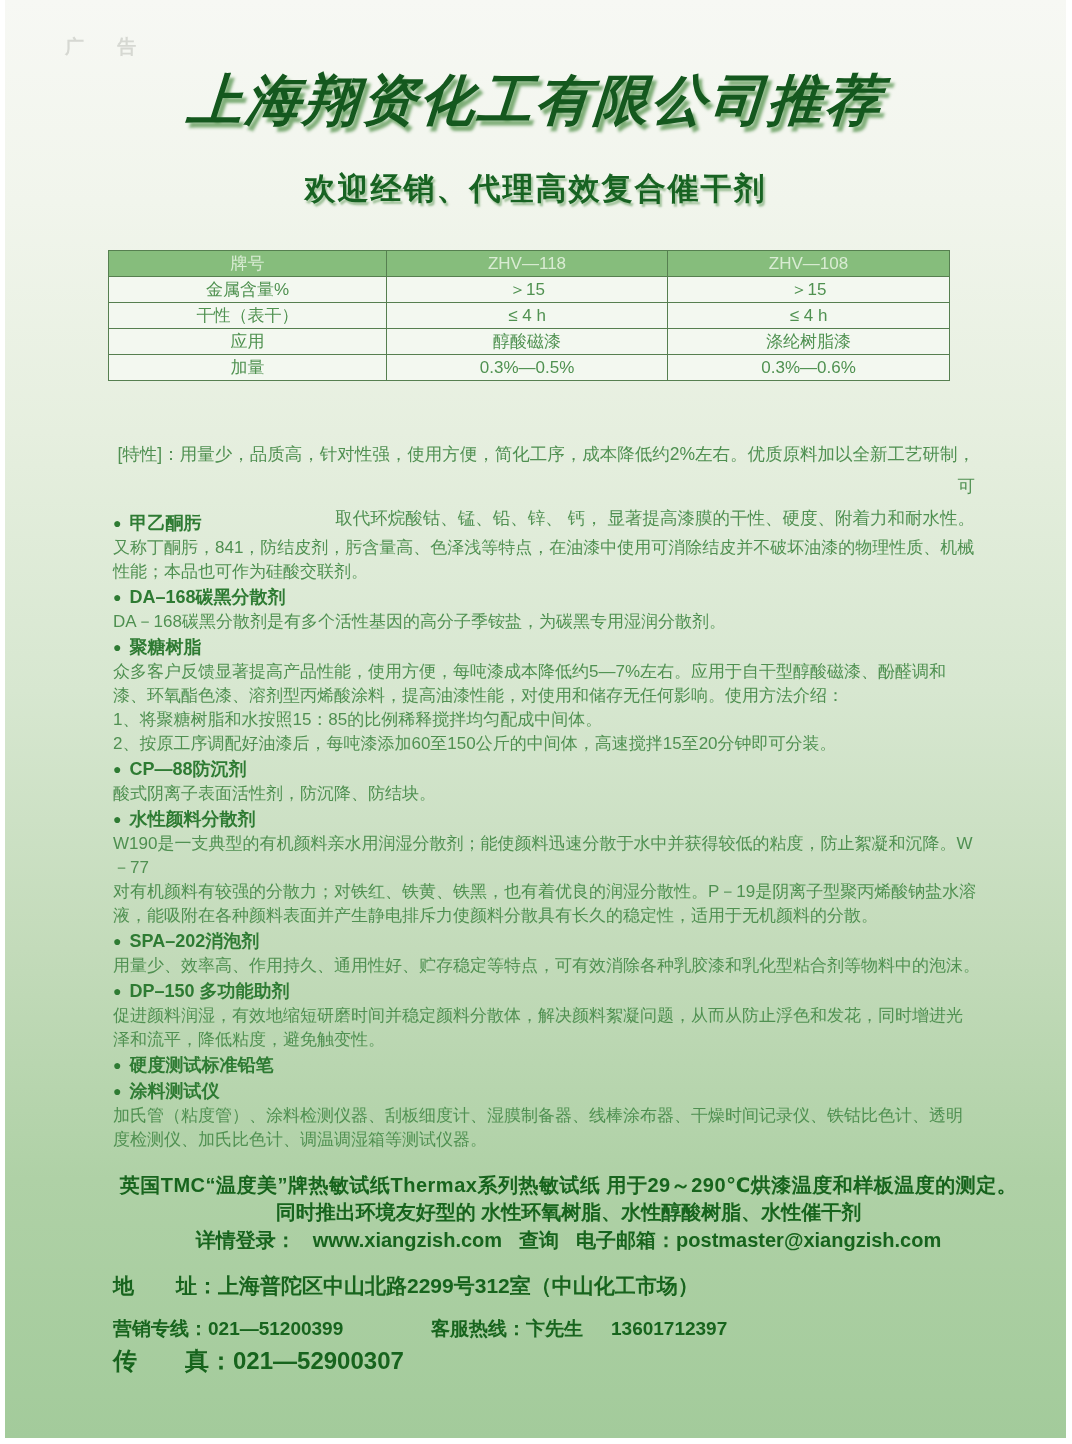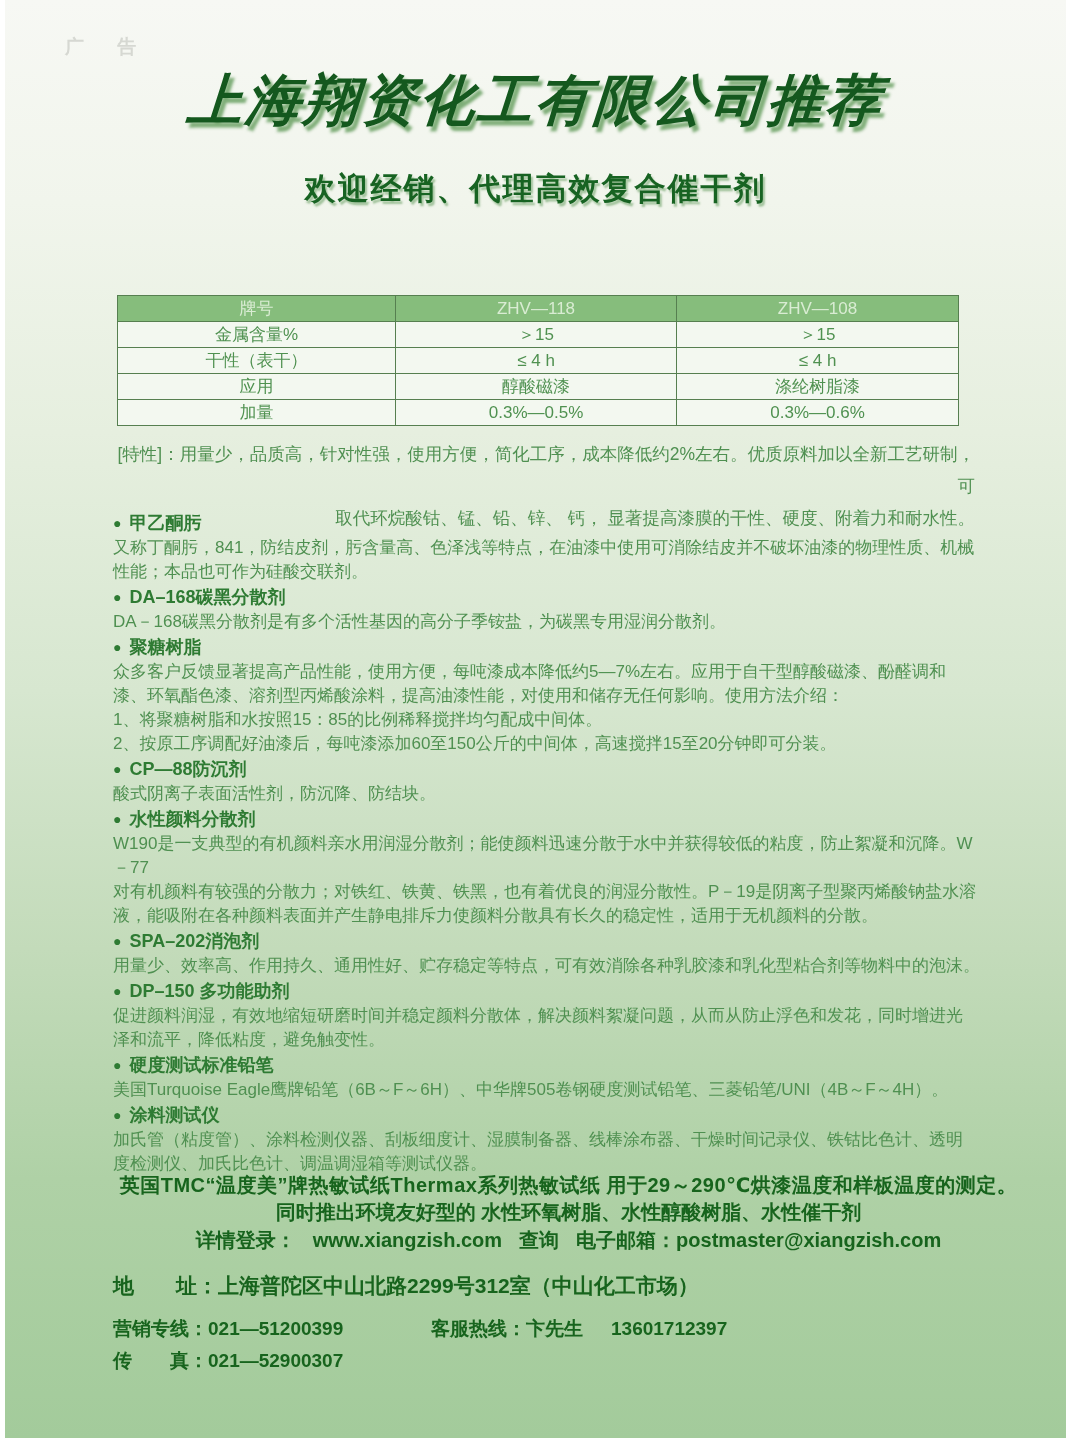--- a/index.html
+++ b/index.html
@@ -30,25 +30,24 @@
   }
   .sub-title{
     position:absolute;top:168px;left:0;width:100%;
     text-align:center;
     font-size:31px;font-weight:bold;
     letter-spacing:2px;
     color:#176322;
     text-shadow:2px 3px 2px rgba(118,168,112,0.65);
   }
   .spec-table{
-    position:absolute;top:250px;left:112px;
+    position:absolute;top:250px;left:103px;
     border-collapse:collapse;
     width:841px;
     table-layout:fixed;
-    margin-top:45px;
   }
   .spec-table col.c1{width:278px}
   .spec-table col.c2{width:281px}
   .spec-table col.c3{width:282px}
   .spec-table th,.spec-table td{
     border:1px solid #567f50;
     height:25px;
     text-align:center;
     font-size:17px;
     padding:0;
@@ -92,21 +91,21 @@
     display:flex;justify-content:center;gap:17px;
   }
   .contact{
     position:absolute;top:1272px;left:108px;width:860px;
     color:#17641d;font-weight:bold;
   }
   .contact-address{font-size:21px;line-height:28px;}
   .contact-row{display:flex;margin-top:16px;font-size:19px;line-height:26px;}
   .contact-marketing{width:318px;}
   .contact-service{display:flex;gap:28px;}
-  .contact-fax{margin-top:6px;font-size:19px;line-height:26px;}
+  .contact-fax{margin-top:6px;font-size:24px;line-height:26px;}
 </style>
 </head>
 <body>
 
 <div class="sheet">
 
   <div class="ad-label">广 告</div>
 
   <div class="main-title">上海翔资化工有限公司推荐</div>
 
@@ -198,21 +197,20 @@
       <span class="bullet">●</span>
       <span>DP–150 多功能助剂</span>
     </div>
     <div class="section-body">促进颜料润湿，有效地缩短研磨时间并稳定颜料分散体，解决颜料絮凝问题，从而从防止浮色和发花，同时增进光
 泽和流平，降低粘度，避免触变性。</div>
 
     <div class="section-header">
       <span class="bullet">●</span>
       <span>硬度测试标准铅笔</span>
     </div>
-    <div class="section-body">美国Turquoise Eagle鹰牌铅笔（6B～F～6H）、中华牌505卷钢硬度测试铅笔、三菱铅笔/UNI（4B～F～4H）。</div>
 
     <div class="section-header">
       <span class="bullet">●</span>
       <span>涂料测试仪</span>
     </div>
     <div class="section-body">加氏管（粘度管）、涂料检测仪器、刮板细度计、湿膜制备器、线棒涂布器、干燥时间记录仪、铁钴比色计、透明
 度检测仪、加氏比色计、调温调湿箱等测试仪器。</div>
 
   </div>
 

